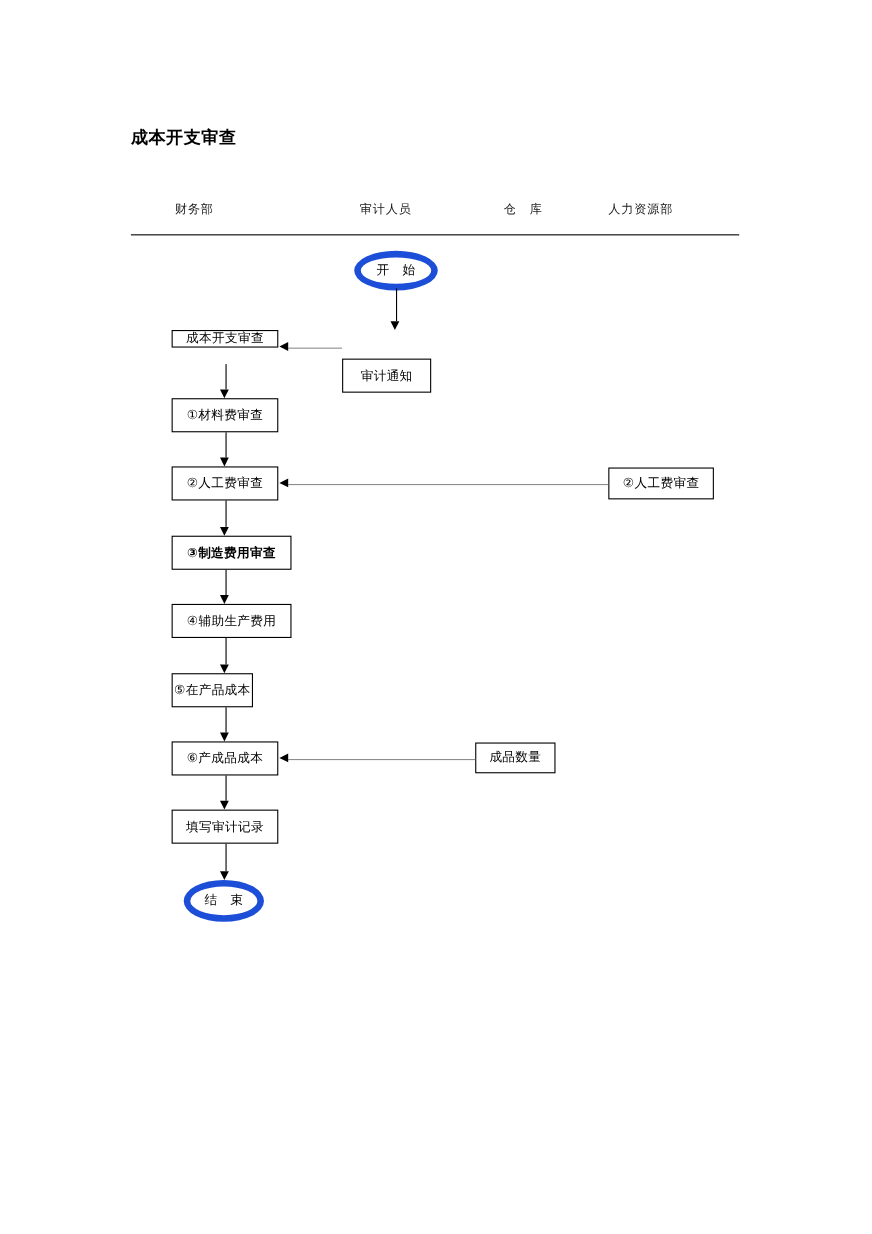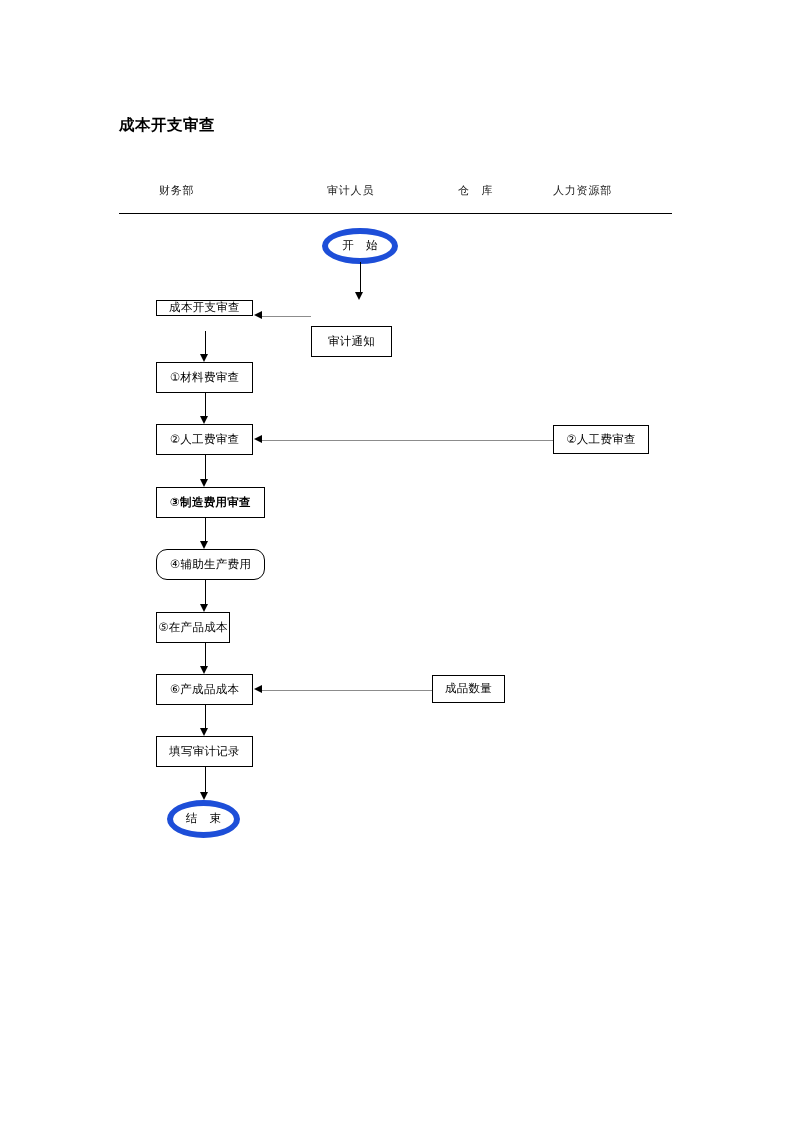--- a/index.html
+++ b/index.html
@@ -130,21 +130,21 @@
   <div class="node box" style="left:311px; top:300px; width:81px; height:31px;margin-top:26px;">审计通知</div>
 
   <div class="node box" style="left:156px; top:300px; width:97px; height:16px;text-align:right;">成本开支审查</div>
 
   <div class="node box" style="left:156px; top:362px; width:97px; height:31px;">①材料费审查</div>
 
   <div class="node box" style="left:156px; top:424px; width:97px; height:31px;">②人工费审查</div>
 
   <div class="node box" style="left:156px; top:487px; width:109px; height:31px;font-weight:bold;">③制造费用审查</div>
 
-  <div class="node box" style="left:156px; top:549px; width:109px; height:31px;border-radius:11px;">④辅助生产费用</div>
+  <div class="node box" style="left:156px; top:549px; width:109px; height:31px;">④辅助生产费用</div>
 
   <div class="node box" style="left:156px; top:612px; width:74px; height:31px;">⑤在产品成本</div>
 
   <div class="node box" style="left:156px; top:674px; width:97px; height:31px;">⑥产成品成本</div>
 
   <div class="node box" style="left:156px; top:736px; width:97px; height:31px;">填写审计记录</div>
 
   <div class="node terminator" style="left:167px; top:800px; width:73px; height:38px;">结　束</div>
 
   <div class="node box" style="left:553px; top:425px; width:96px; height:29px;">②人工费审查</div>

